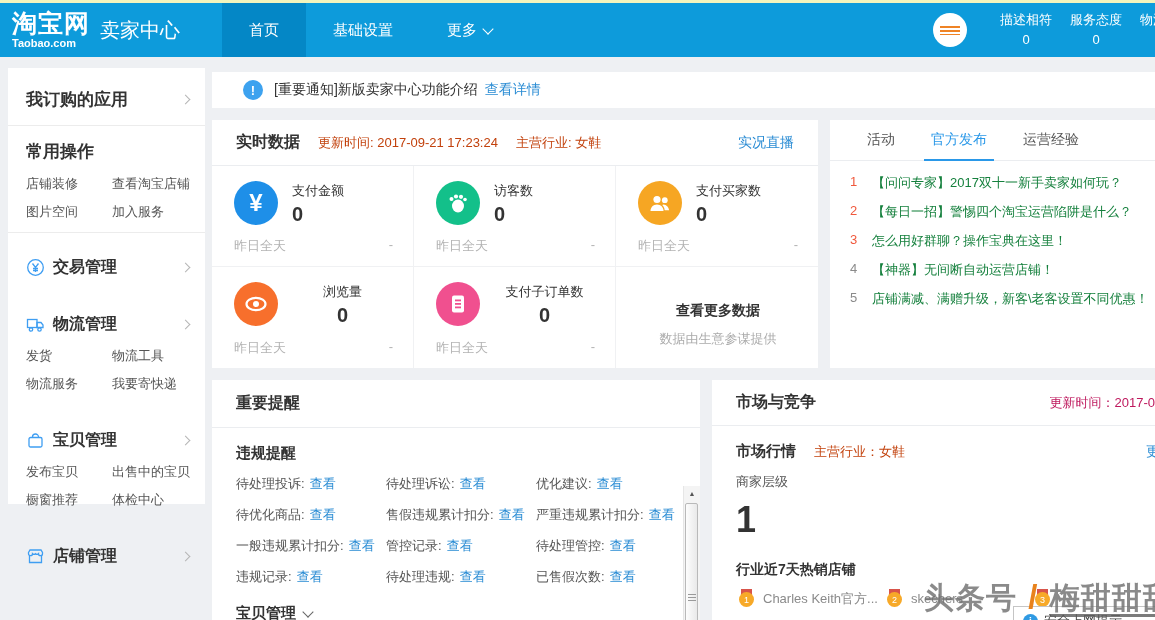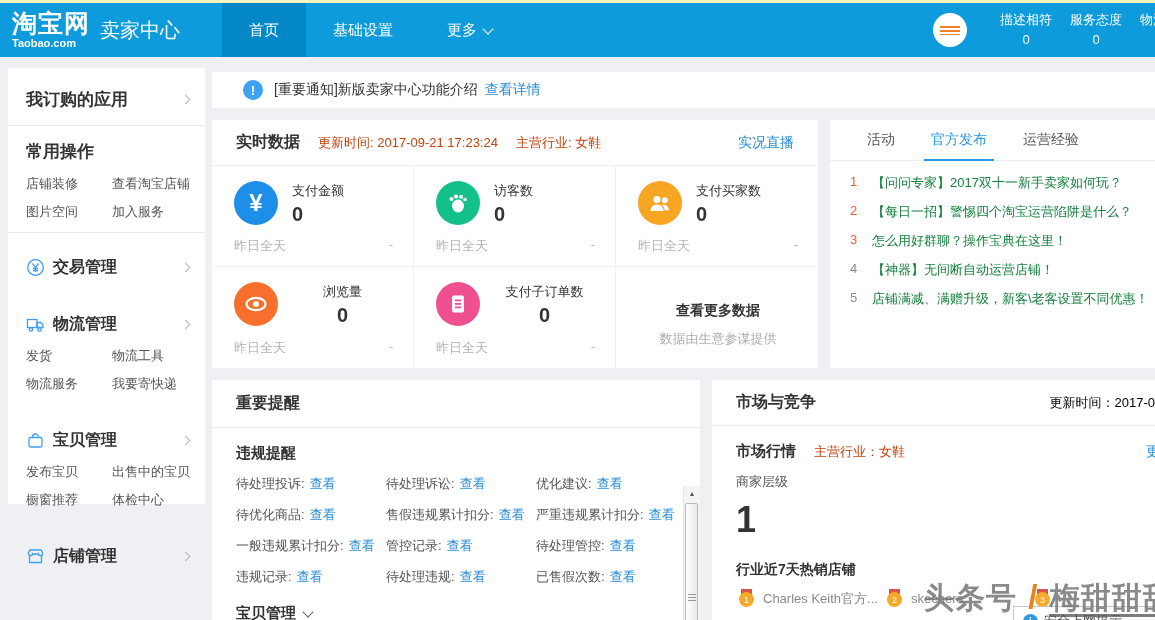--- a/index.html
+++ b/index.html
@@ -88,21 +88,21 @@
   .rem-link{color:#2a8cd4;margin-left:5px;}
   .rem-collapsed{font-size:15px;font-weight:bold;margin-top:18px;}
   .rem-scrollbar{position:absolute;left:471px;top:58px;width:16px;height:182px;background:#f4f4f4;border-left:1px solid #e6e6e6;}
   .sbar-up{height:15px;display:flex;align-items:center;justify-content:center;color:#555;cursor:pointer;}
   .sbar-up::before{content:"▲";font-size:7px;}
   .sbar-thumb{position:absolute;left:1px;right:2px;top:17px;bottom:0;background:linear-gradient(90deg,#fdfdfd,#e9e9e9);border:1px solid #b9b9b9;border-radius:2px;cursor:pointer;}
   .sbar-grip{position:absolute;left:50%;top:55%;width:8px;height:7px;margin-left:-4px;background:repeating-linear-gradient(#9a9a9a 0 1px,transparent 1px 3px);}
   
   #market{left:712px;top:380px;width:443px;height:240px;}
   #market .p-head{padding-right:0;}
-  .m-meta{margin-left:auto;font-size:13px;color:#000000;white-space:nowrap;}
+  .m-meta{margin-left:auto;font-size:13px;color:#be185d;white-space:nowrap;}
   .m-row{display:flex;align-items:center;padding:16px 0 0 24px;position:relative;}
   .m-quote{font-size:15px;font-weight:bold;}
   .m-more{position:absolute;left:434px;top:17px;color:#2a8cd4;font-size:14px;white-space:nowrap;}
   .m-stats{display:flex;padding:12px 0 0 24px;}
   .m-col1{width:214px;}
   .m-label{font-size:13px;color:#555;}
   .m-big1{font-size:36px;color:#333;margin-top:8px;font-weight:bold;}
   .m-big2{font-size:30px;font-weight:bold;margin-top:8px;letter-spacing:1px;}
   .m-delta{font-size:13px;color:#9b9b9b;margin-top:6px;display:flex;align-items:center;gap:5px;}
   .arrow-down-green::before{content:"↓";color:#24b36b;font-weight:bold;}

